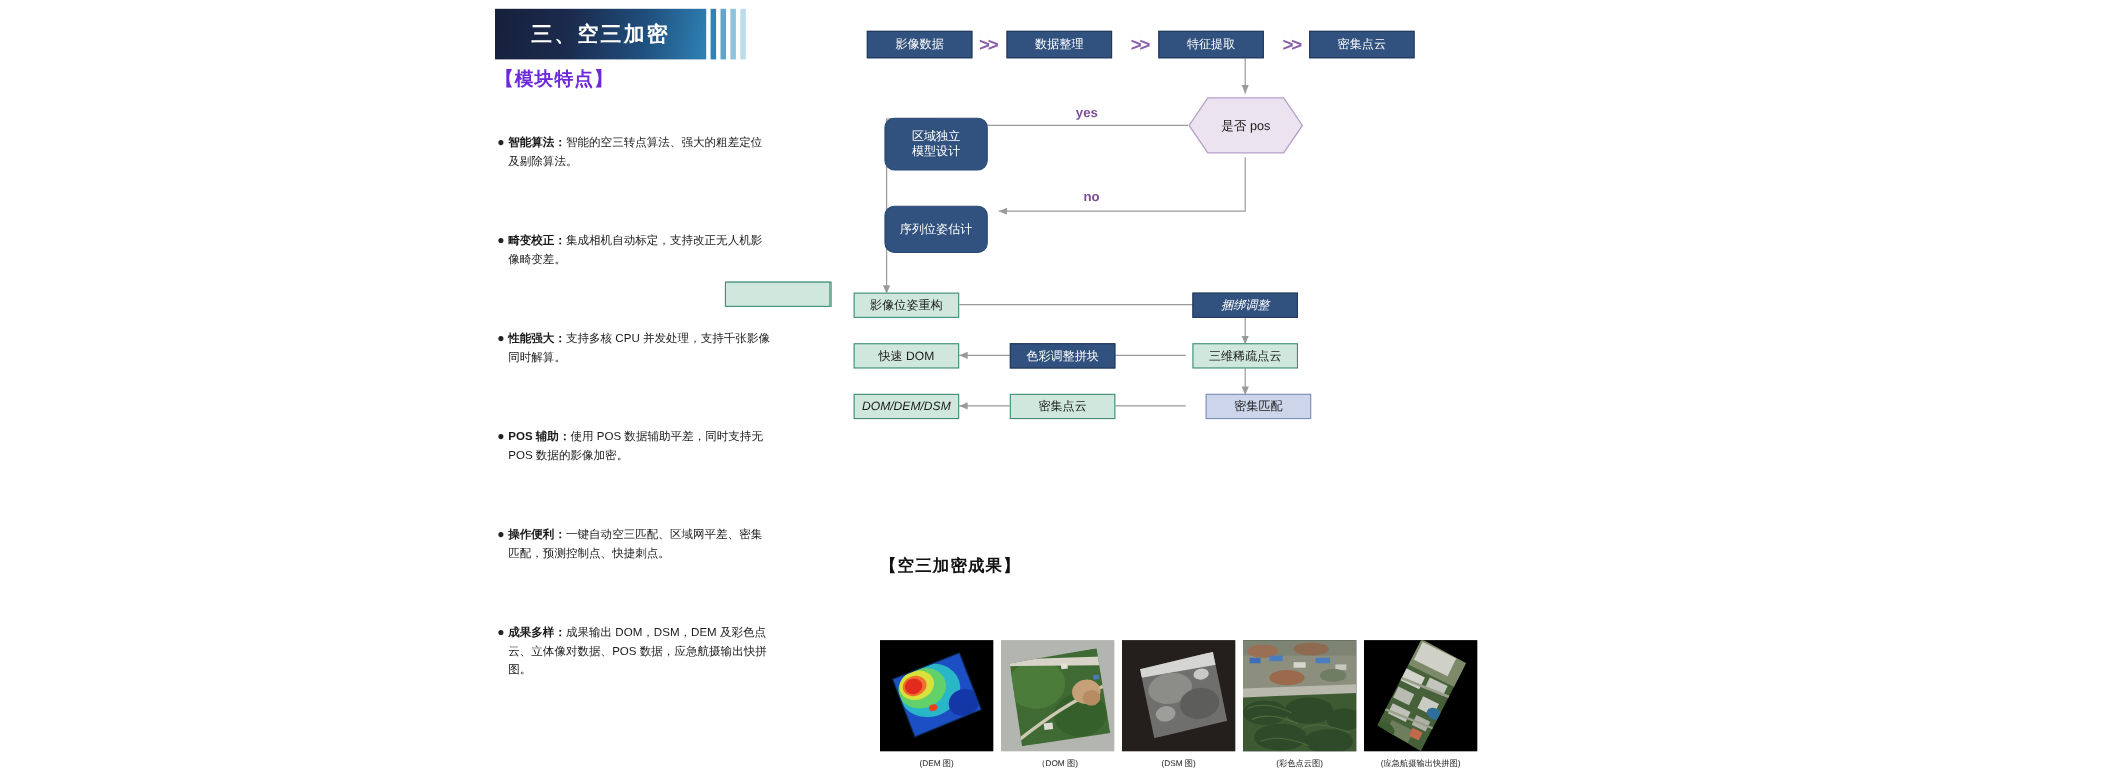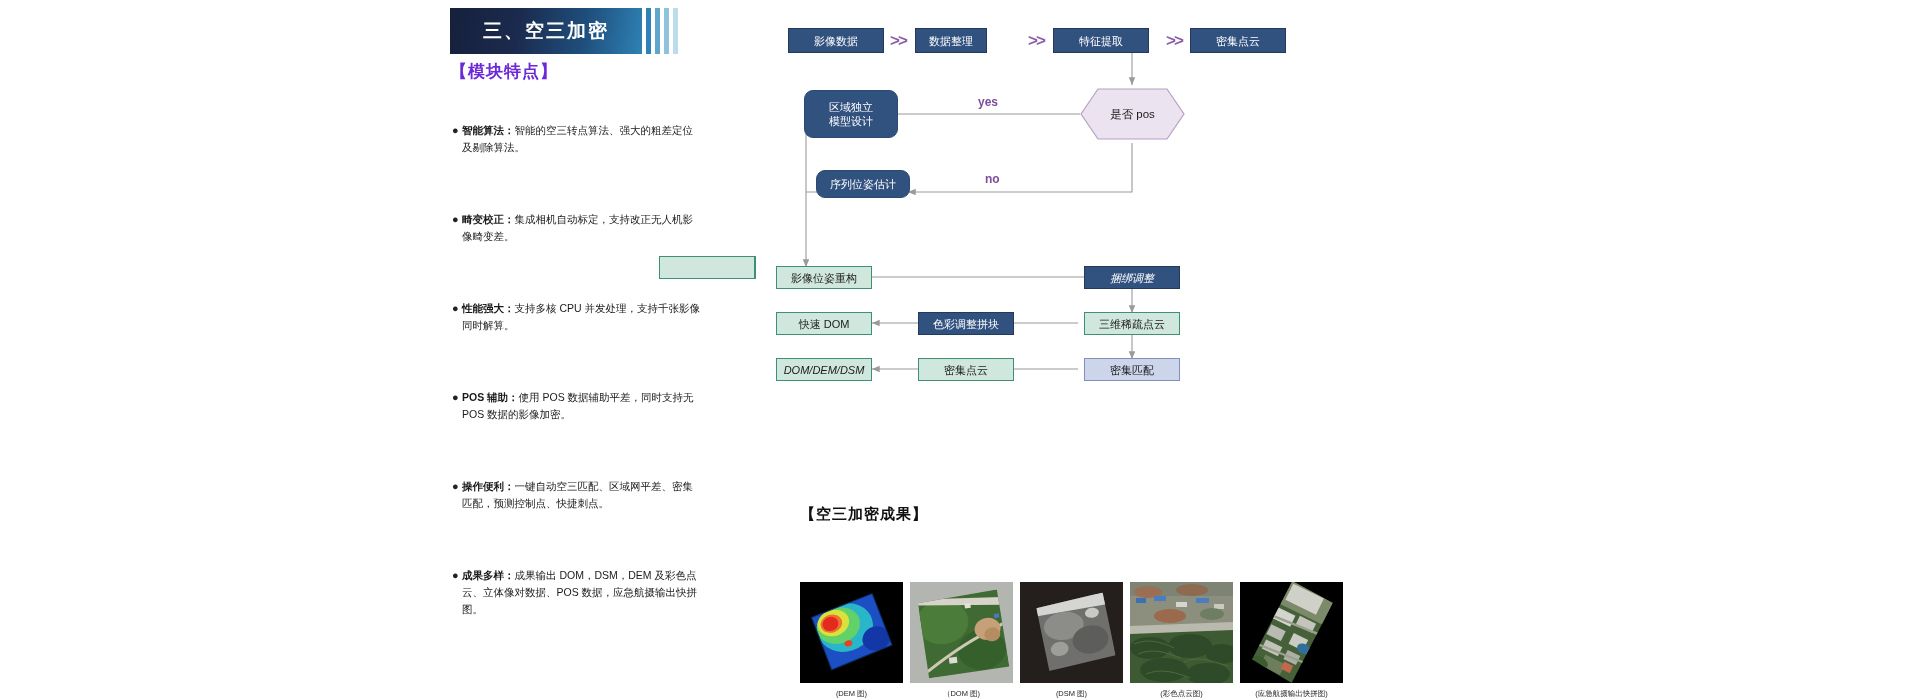--- a/index.html
+++ b/index.html
@@ -45,25 +45,25 @@
 
   
   .flow{position:absolute;left:790px;top:0;width:700px;height:480px;}
   .fsvg{position:absolute;left:0;top:0;width:700px;height:480px;}
   .node{
     position:absolute;box-sizing:border-box;display:flex;
     align-items:center;justify-content:center;text-align:center;
     font-size:11px;line-height:14px;white-space:pre-line;
   }
   .n-dark{background:#31517f;color:#fff;border:1px solid #2a4codd;}
-  .n-dark{border:1px solid #2a4a74;}
+  .n-dark{border:1px solid #2a4a74;margin-top:17px;}
   .n-dark-sq{background:#31517f;color:#fff;border:1px solid #24395c;}
   .n-round{border-radius:9px;}
   .n-mint{background:#cfe7dd;color:#1a1a1a;border:1px solid #3f8f77;}
-  .n-lav{background:#ccd5ea;color:#1a1a1a;border:1px solid #7f90bb;}
+  .n-lav{background:#ccd5ea;color:#1a1a1a;border:1px solid #7f90bb;margin-left:12px;}
   .hexwrap{position:absolute;text-align:right;}
   .hex-label{
     position:absolute;left:0;top:0;width:100%;height:100%;
     display:flex;align-items:center;justify-content:center;
     font-size:11.5px;color:#1a1a1a;
   }
   .arrow-lab{
     position:absolute;font-size:12px;color:#7b4f99;font-weight:bold;
   }
   .chev{
@@ -167,39 +167,39 @@
         <path d="M342,334 L342,359" marker-end="url(#ah)"></path>
 
         <path d="M288,369 L190,369" marker-end="url(#ah)"></path>
 
         <path d="M128,369 L82,369" marker-end="url(#ah)"></path>
       </g>
     </svg>
 
     <div class="node n-dark-sq" style="left:-2px;top:28px;width:96px;height:25px;">影像数据</div>
     <div class="chev" style="left:100px;top:31px;">&gt;&gt;</div>
-    <div class="node n-dark-sq" style="left:125px;top:28px;width:72px;height:25px;">数据整理</div>
+    <div class="node n-dark-sq" style="left:125px;top:28px;width:96px;height:25px;">数据整理</div>
     <div class="chev" style="left:238px;top:31px;">&gt;&gt;</div>
     <div class="node n-dark-sq" style="left:263px;top:28px;width:96px;height:25px;">特征提取</div>
     <div class="chev" style="left:376px;top:31px;">&gt;&gt;</div>
     <div class="node n-dark-sq" style="left:400px;top:28px;width:96px;height:25px;">密集点云</div>
 
     <div class="hexwrap" style="left:290px;top:88px;width:105px;height:52px;">
       <svg width="105" height="52" viewBox="0 0 105 52">
         <polygon points="18,1 87,1 104,26 87,51 18,51 1,26" fill="#ece3f0" stroke="#b79fc6" stroke-width="1.2"></polygon>
       </svg>
       <span class="hex-label">是否 pos</span>
     </div>
 
     <div class="arrow-lab" style="left:188px;top:95px;">yes</div>
     <div class="arrow-lab" style="left:195px;top:172px;">no</div>
 
     <div class="node n-dark n-round" style="left:14px;top:90px;width:94px;height:48px;">区域独立
 模型设计</div>
-    <div class="node n-dark n-round" style="left:26px;top:170px;width:94px;height:28px;">序列位姿估计</div>
+    <div class="node n-dark n-round" style="left:14px;top:170px;width:94px;height:43px;">序列位姿估计</div>
 
     <div class="node n-mint" style="left:-130px;top:256px;width:96px;height:23px;"></div>
     <div class="node n-mint" style="left:-131px;top:256px;width:96px;height:23px;"></div>
     <div class="node n-mint" style="left:-14px;top:266px;width:96px;height:23px;">影像位姿重构</div>
     <div class="node n-dark-sq" style="left:294px;top:266px;width:96px;height:23px;font-style:italic;">捆绑调整</div>
 
     <div class="node n-mint" style="left:-14px;top:312px;width:96px;height:23px;">快速 DOM</div>
     <div class="node n-dark-sq" style="left:128px;top:312px;width:96px;height:23px;">色彩调整拼块</div>
     <div class="node n-mint" style="left:294px;top:312px;width:96px;height:23px;">三维稀疏点云</div>
 

